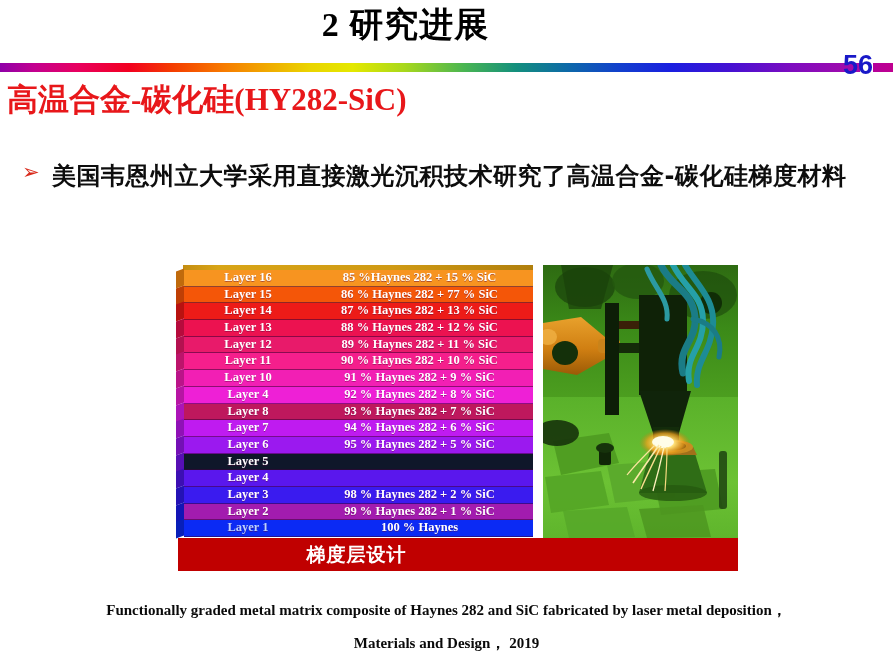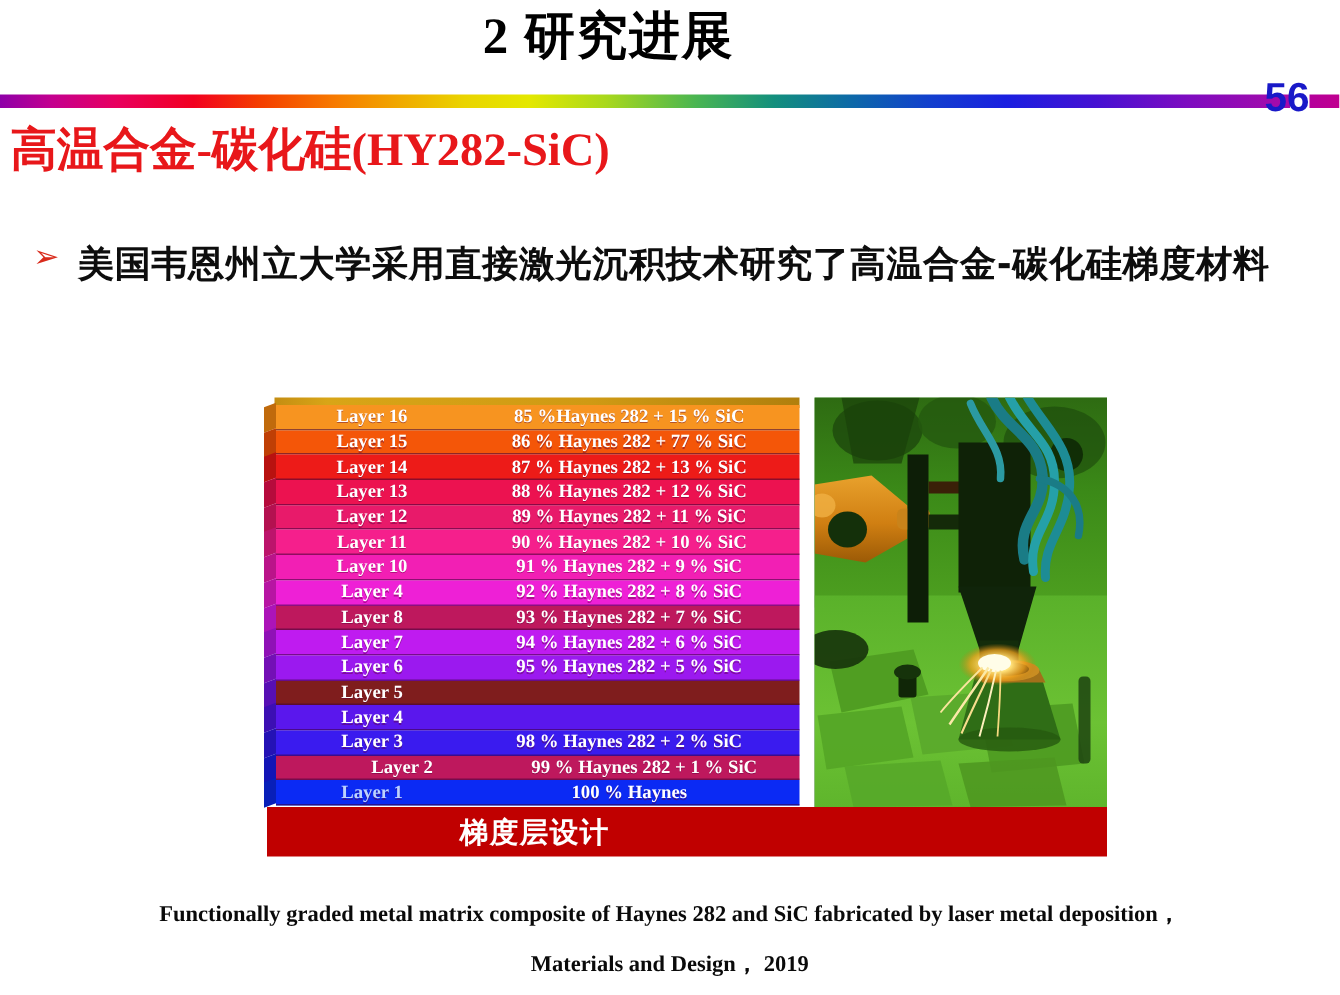--- a/index.html
+++ b/index.html
@@ -158,21 +158,21 @@
   .layer-side {
     width: 8px;
     height: 16.7px;
     flex: 0 0 8px;
     transform: skewY(-20deg);
   }
   .layer-face {
     flex: 1 1 auto;
     height: 16.7px;
     display: flex;
-    align-items: center;
+    align-items: flex-start;
     border-bottom: 1px solid rgba(60,0,60,0.55);
     box-sizing: border-box;
   }
   .layer-name {
     width: 128px;
     text-align: center;
     font-family: "Liberation Serif", "DejaVu Serif", serif;
     font-weight: bold;
     font-size: 12.5px;
     color: #ffffff;
@@ -334,40 +334,40 @@
         </div>
         <div class="layer-row">
           <div class="layer-side" style="background: rgb(115, 16, 181);"></div>
           <div class="layer-face" style="background: rgb(155, 25, 239);">
             <div class="layer-name">Layer 6</div>
             <div class="layer-comp">95 % Haynes 282 + 5 % SiC</div>
           </div>
         </div>
         <div class="layer-row">
           <div class="layer-side" style="background: rgb(87, 15, 180);"></div>
-          <div class="layer-face" style="background: #7f1d1d; gap: 20px;">
+          <div class="layer-face" style="background: #0f172a; gap: 20px;">
             <div class="layer-name">Layer 5</div>
           </div>
         </div>
         <div class="layer-row">
           <div class="layer-side" style="background: rgb(60, 15, 179);"></div>
           <div class="layer-face" style="background: rgb(90, 23, 237);">
             <div class="layer-name">Layer 4</div>
           </div>
         </div>
         <div class="layer-row">
           <div class="layer-side" style="background: rgb(36, 18, 181);"></div>
           <div class="layer-face" style="background: rgb(58, 27, 239);">
             <div class="layer-name">Layer 3</div>
             <div class="layer-comp">98 % Haynes 282 + 2 % SiC</div>
           </div>
         </div>
         <div class="layer-row">
           <div class="layer-side" style="background: rgb(19, 21, 182);"></div>
-          <div class="layer-face" style="background: #be185d; padding-left: 20px;">
+          <div class="layer-face" style="background: #a21caf;">
             <div class="layer-name">Layer 2</div>
             <div class="layer-comp">99 % Haynes 282 + 1 % SiC</div>
           </div>
         </div>
         <div class="layer-row base">
           <div class="layer-side" style="background: rgb(8, 31, 185);"></div>
           <div class="layer-face" style="background: rgb(11, 42, 244);">
             <div class="layer-name">Layer 1</div>
             <div class="layer-comp">100 % Haynes</div>
           </div>

